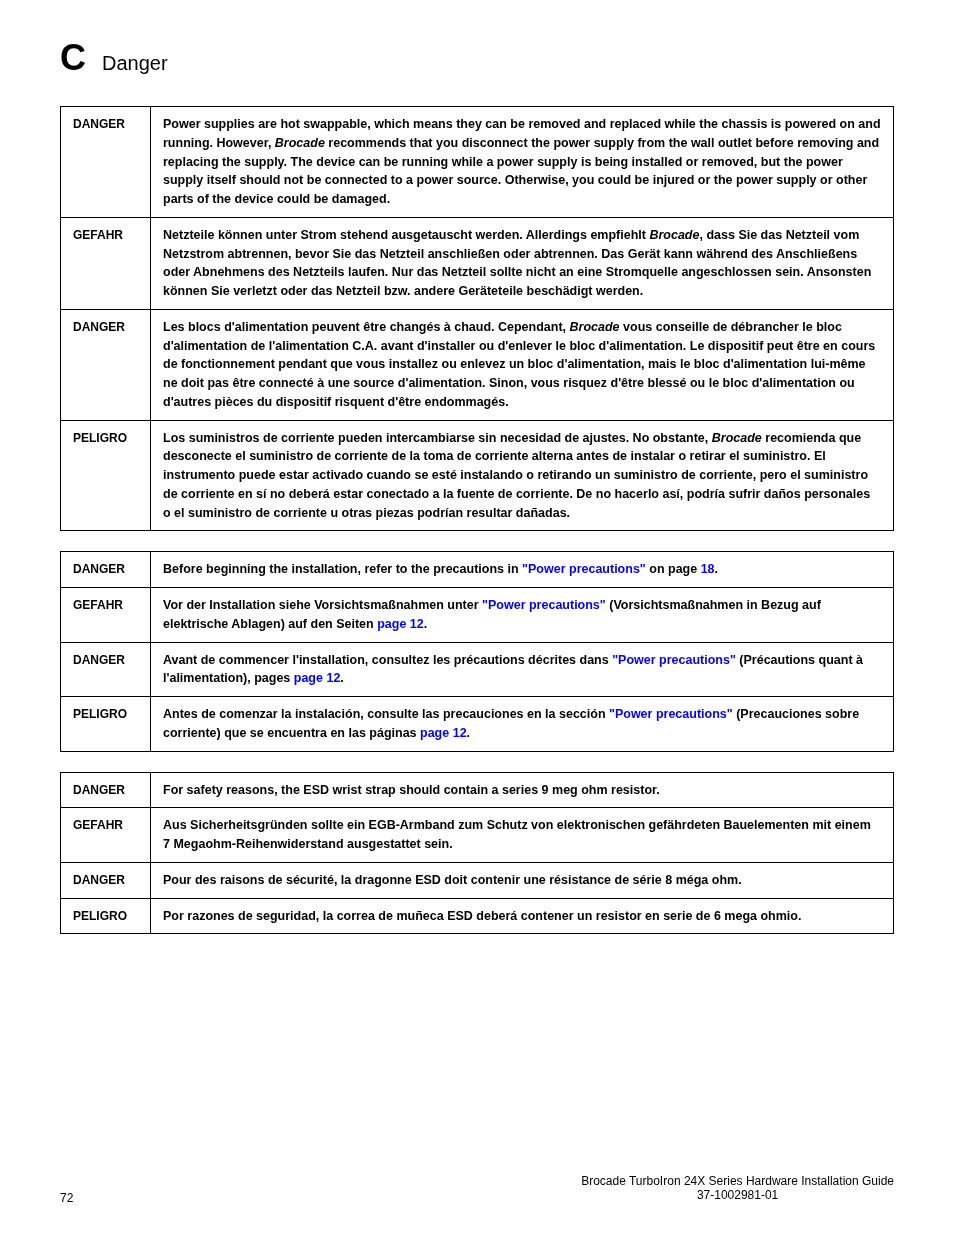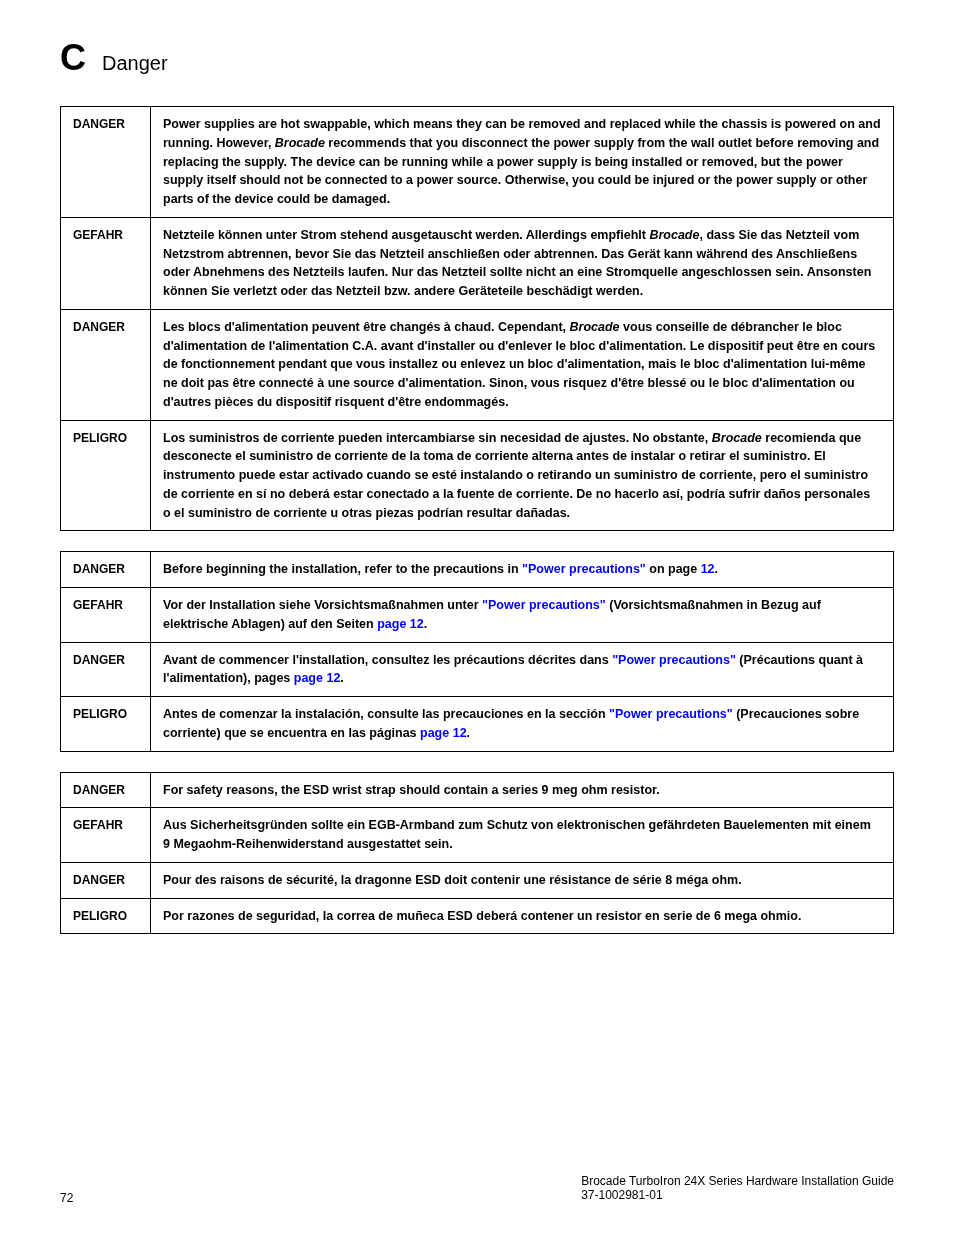--- a/index.html
+++ b/index.html
@@ -70,21 +70,21 @@
       display: flex;
       justify-content: space-between;
       align-items: center;
       font-size: 12px;
     }
     .footer-left {
       font-size: 12px;
       margin-top: 21px;
     }
     .footer-right {
-      text-align: left;
+      text-align: center;
       font-size: 12px;
     }
   </style>
 </head>
 <body>
 
 <div class="page-container">
 
   <div class="header">
     <span class="header-letter">C</span>
@@ -118,21 +118,21 @@
         </td>
       </tr>
     </tbody>
   </table>
 
   <table class="danger-table">
     <tbody>
       <tr>
         <td class="label-cell">DANGER</td>
         <td class="content-cell">
-          Before beginning the installation, refer to the precautions in <a class="link-blue" href="#">"Power precautions"</a> on page <a class="link-blue" href="#">12</a>.
+          Before beginning the installation, refer to the precautions in <a class="link-blue" href="#">"Power precautions"</a> on page <a class="link-blue" href="#">18</a>.
         </td>
       </tr>
       <tr>
         <td class="label-cell">GEFAHR</td>
         <td class="content-cell">
           Vor der Installation siehe Vorsichtsmaßnahmen unter <a class="link-blue" href="#">"Power precautions"</a> (Vorsichtsmaßnahmen in Bezug auf elektrische Ablagen) auf den Seiten <a class="link-blue" href="#">page 12</a>.
         </td>
       </tr>
       <tr>
         <td class="label-cell">DANGER</td>
@@ -153,21 +153,21 @@
     <tbody>
       <tr>
         <td class="label-cell">DANGER</td>
         <td class="content-cell">
           For safety reasons, the ESD wrist strap should contain a series 9 meg ohm resistor.
         </td>
       </tr>
       <tr>
         <td class="label-cell">GEFAHR</td>
         <td class="content-cell">
-          Aus Sicherheitsgründen sollte ein EGB-Armband zum Schutz von elektronischen gefährdeten Bauelementen mit einem 9 Megaohm-Reihenwiderstand ausgestattet sein.
+          Aus Sicherheitsgründen sollte ein EGB-Armband zum Schutz von elektronischen gefährdeten Bauelementen mit einem 7 Megaohm-Reihenwiderstand ausgestattet sein.
         </td>
       </tr>
       <tr>
         <td class="label-cell">DANGER</td>
         <td class="content-cell">
           Pour des raisons de sécurité, la dragonne ESD doit contenir une résistance de série 8 méga ohm.
         </td>
       </tr>
       <tr>
         <td class="label-cell">PELIGRO</td>

